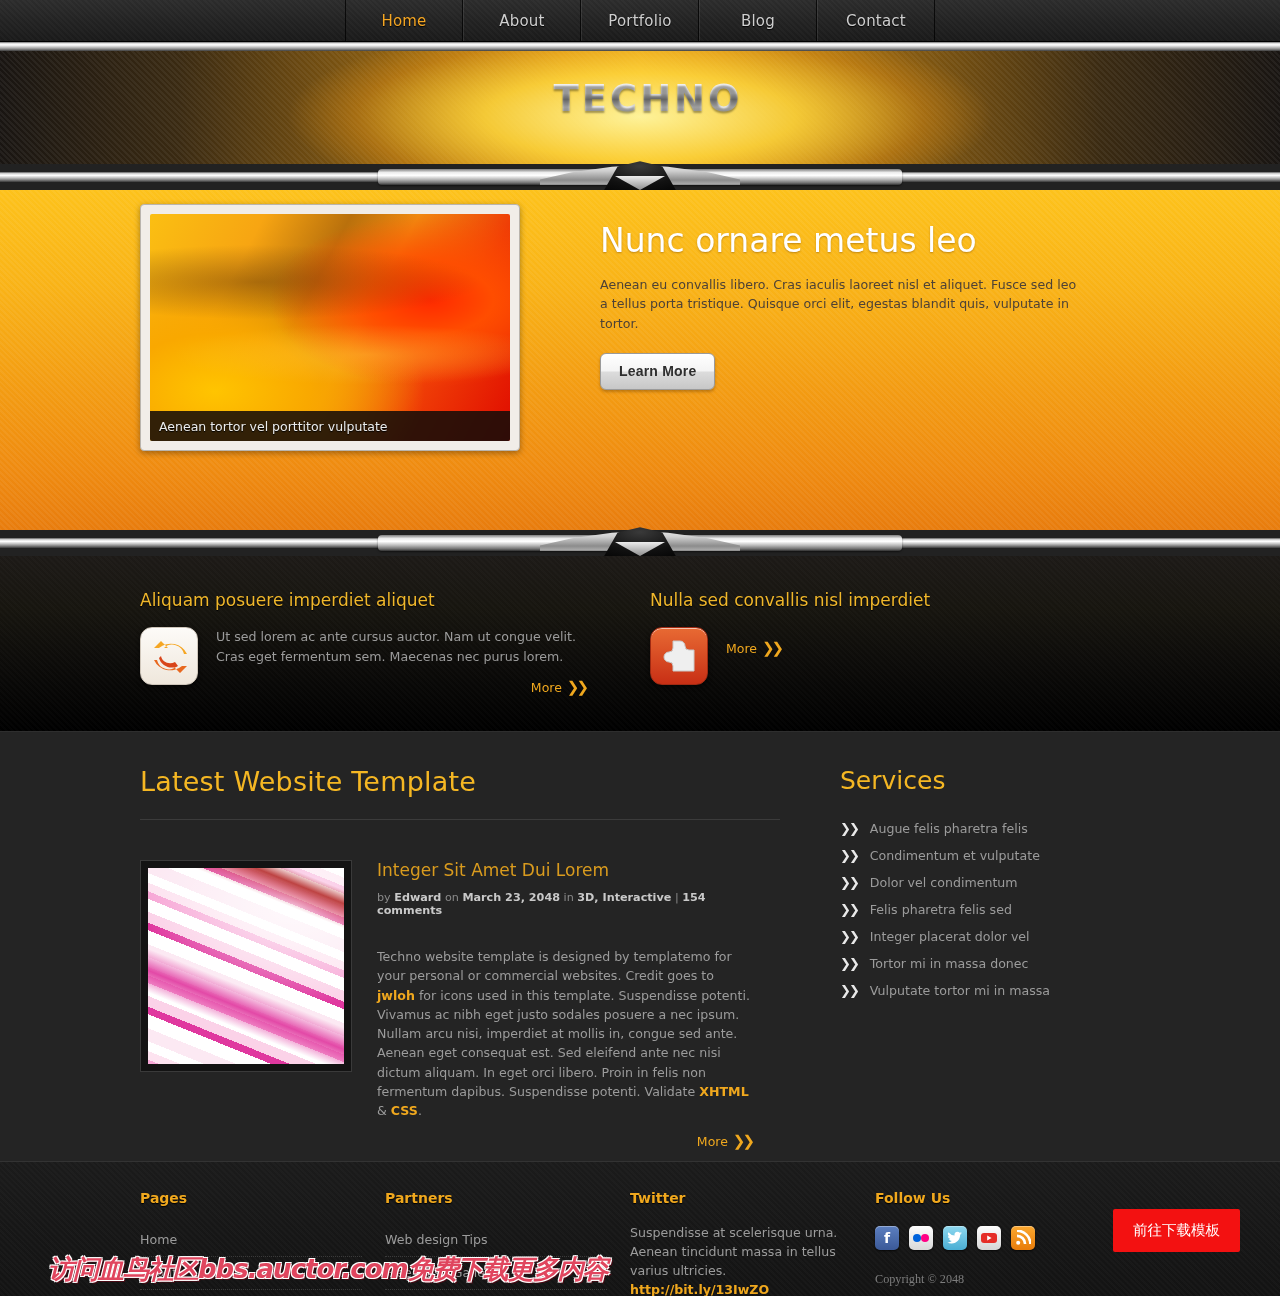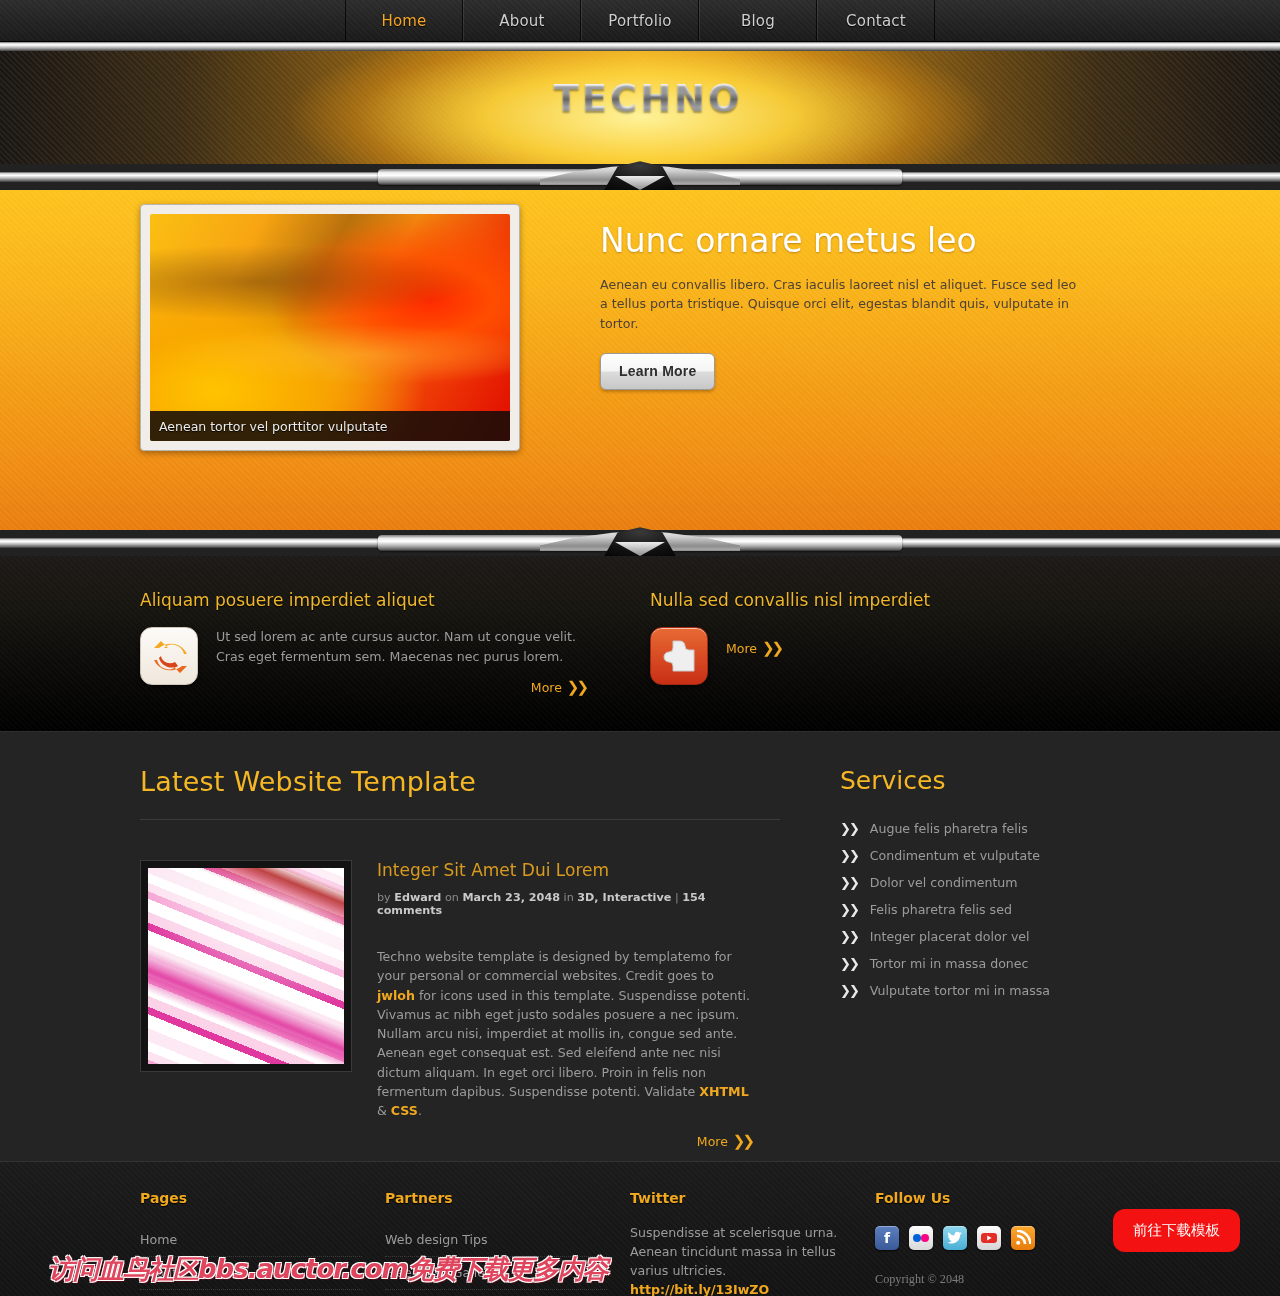--- a/index.html
+++ b/index.html
@@ -257,21 +257,21 @@
   .sico.fb{ background:linear-gradient(180deg,#5c7fc0 0%,#3b5998 100%); }
   .sico.flickr{ background:linear-gradient(180deg,#fdfdfd 0%,#d8d8d8 100%); }
   .sico.tw{ background:linear-gradient(180deg,#8fd8ef 0%,#4aaed4 100%); }
   .sico.yt{ background:linear-gradient(180deg,#fdfdfd 0%,#d5d5d5 100%); }
   .sico.rss{ background:linear-gradient(180deg,#fba830 0%,#e87c0a 100%); }
   .copy{ margin-top:20px; font-size:12.2px; color:#7d7d7d; line-height:1.5;font-family:Liberation Serif, serif; }
 
   
   .dlbtn{
     position:absolute; right:40px; top:1209px; z-index:40;
-    background:#f31111; color:#fff; border:none; border-radius:12px;
+    background:#f31111; color:#fff; border:none; border-radius:2px;
     padding:12px 20px; font-size:14.5px; cursor:pointer;
     font-family:"DejaVu Sans", sans-serif;
   }
 
   
   .watermark{
     position:absolute; left:48px; top:1252px; z-index:50;
     font-size:26px; font-weight:bold; font-style:italic;
     color:#e0455e; white-space:nowrap;
     text-shadow:-1px -1px 0 #ffffff, 1px -1px 0 #ffffff, -1px 1px 0 #ffffff, 1px 1px 0 #ffffff,

